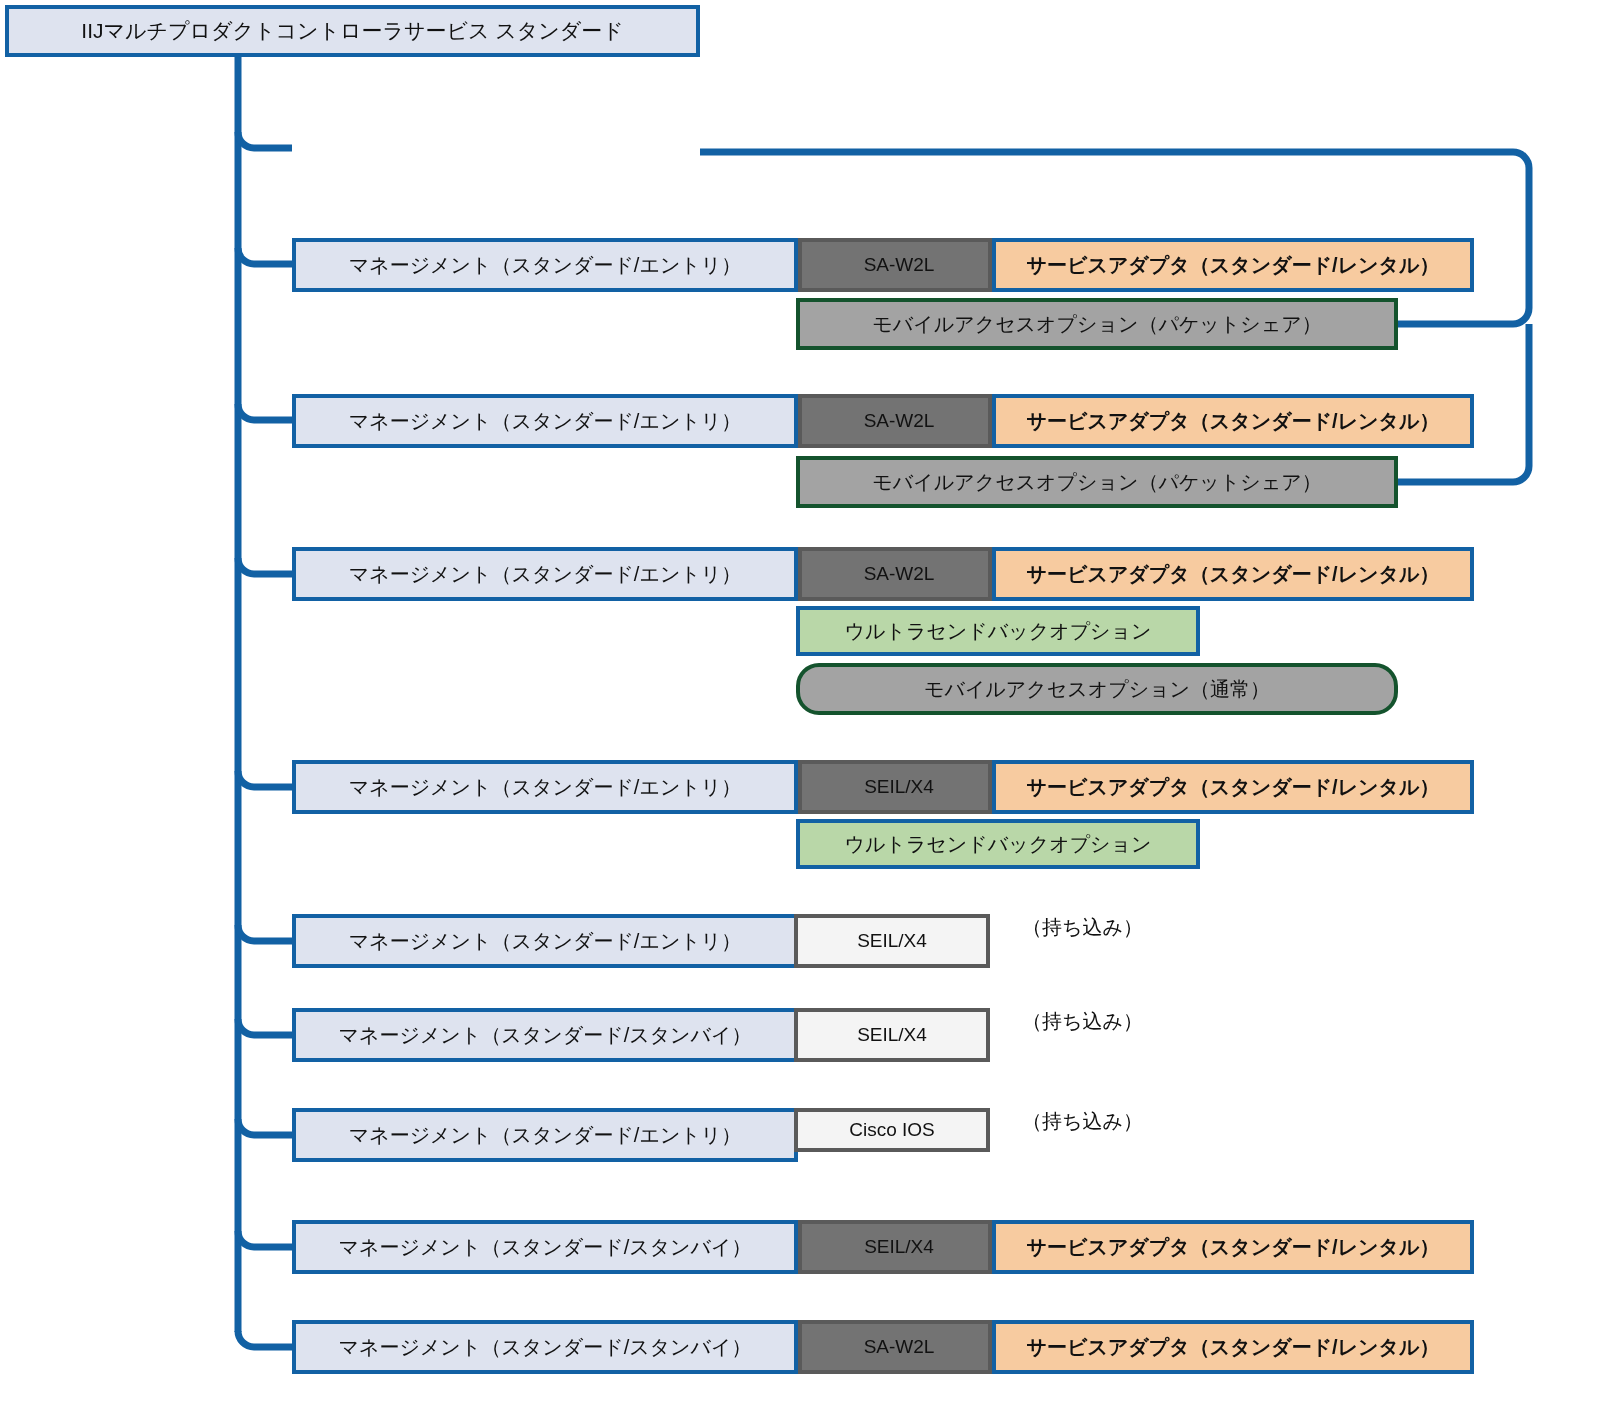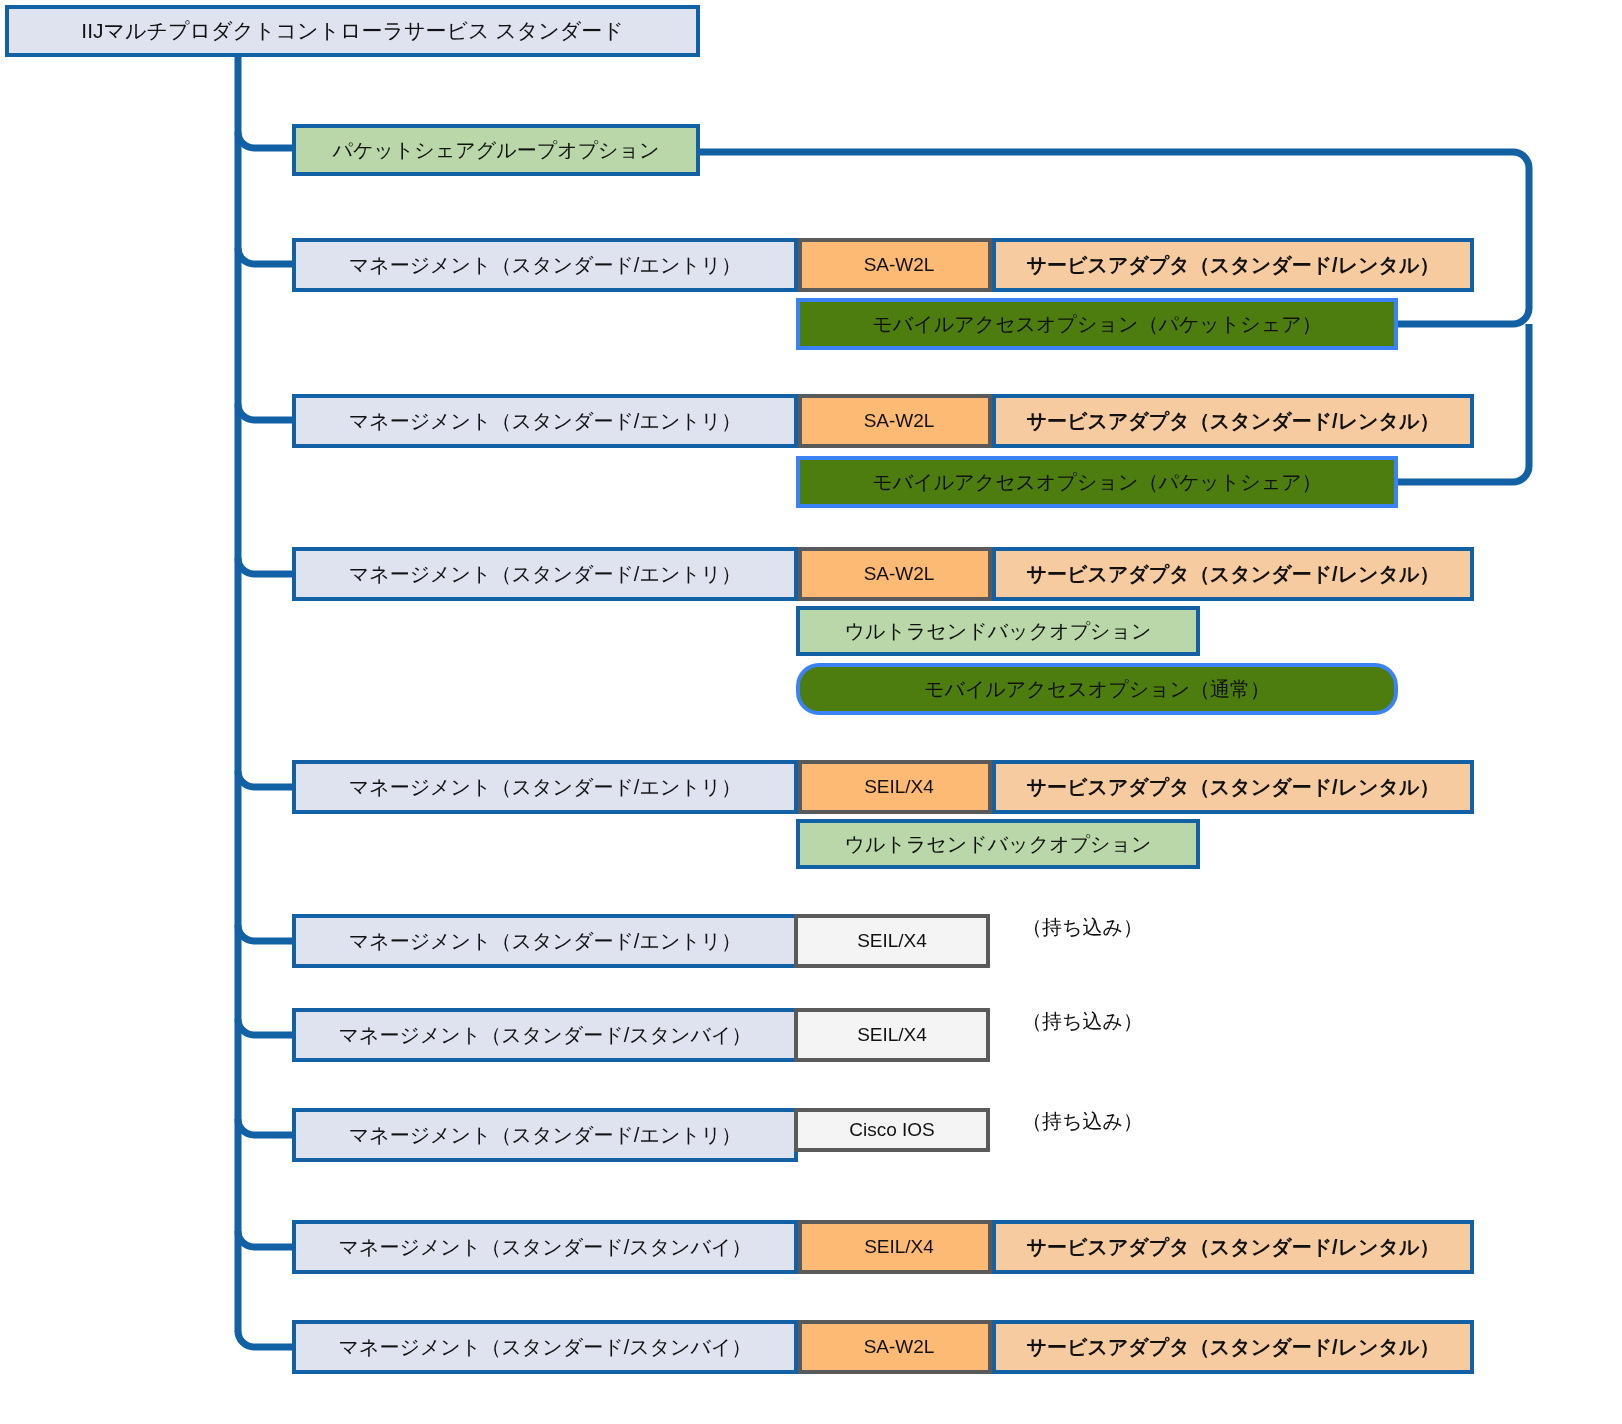--- a/index.html
+++ b/index.html
@@ -22,24 +22,24 @@
     text-align:center;
     line-height:1.15;
     color:#111111;
     white-space:nowrap;
   }
 
   
   .f-lightblue{background:#dee3ef;border:4px solid #1261a4;}
   .f-green    {background:#b9d7a8;border:4px solid #1261a4;}
   .f-orange   {background:#f7cba0;border:4px solid #1261a4;font-weight:bold;}
-  .f-purple   {background:#4d7c0f;border:4px solid #3b82f6;}
+  .f-purple   {background:#a3a3a3;border:4px solid #14532d;}
   .f-white    {background:#f4f4f4;border:4px solid #5a5a5a;}
   
-  .f-whitecell{background:#fdba74;border:4px solid #5a5a5a;padding-left:8px;}
+  .f-whitecell{background:#737373;border:4px solid #5a5a5a;padding-left:8px;}
 
   .plain{
     position:absolute;
     color:#111111;
     white-space:nowrap;
     display:flex;
     align-items:flex-start;
   }
 </style>
 </head>
@@ -65,23 +65,20 @@
 
       <path d="M700,152 L1513,152 a16,16 0 0 1 16,16 L1529,308 a16,16 0 0 1 -16,16 L1398,324"></path>
       <path d="M1529,324 L1529,466 a16,16 0 0 1 -16,16 L1398,482"></path>
     </g>
   </svg>
 
   <div class="box f-lightblue" style="left:5px;top:5px;width:695px;height:52px;font-size:21px;">
     <span>IIJマルチプロダクトコントローラサービス スタンダード</span>
   </div>
 
-  <div class="box f-green" style="left:292px;top:124px;width:408px;height:52px;font-size:20px;">
-    <span>パケットシェアグループオプション</span>
-  </div>
 
   <div class="box f-lightblue" style="left:292px;top:238px;width:506px;height:54px;font-size:20px;">
     <span>マネージメント（スタンダード/エントリ）</span>
   </div>
   <div class="box f-whitecell" style="left:798px;top:238px;width:194px;height:54px;font-size:19px;">
     <span>SA-W2L</span>
   </div>
   <div class="box f-orange" style="left:992px;top:238px;width:482px;height:54px;font-size:20px;">
     <span>サービスアダプタ（スタンダード/レンタル）</span>
   </div>

